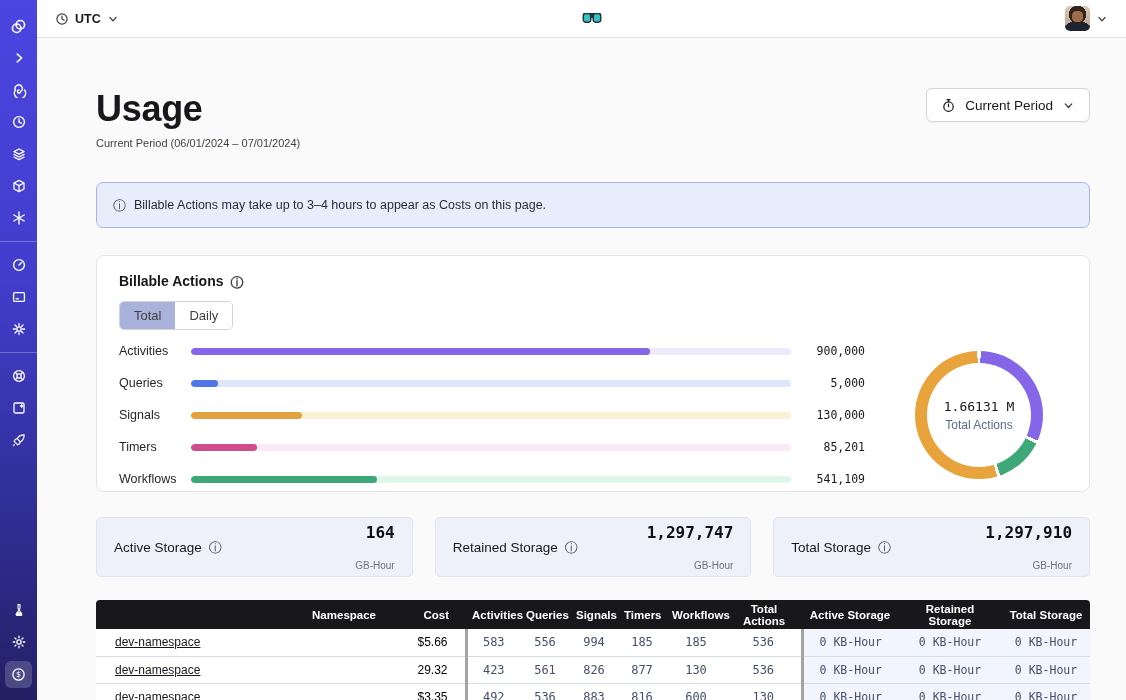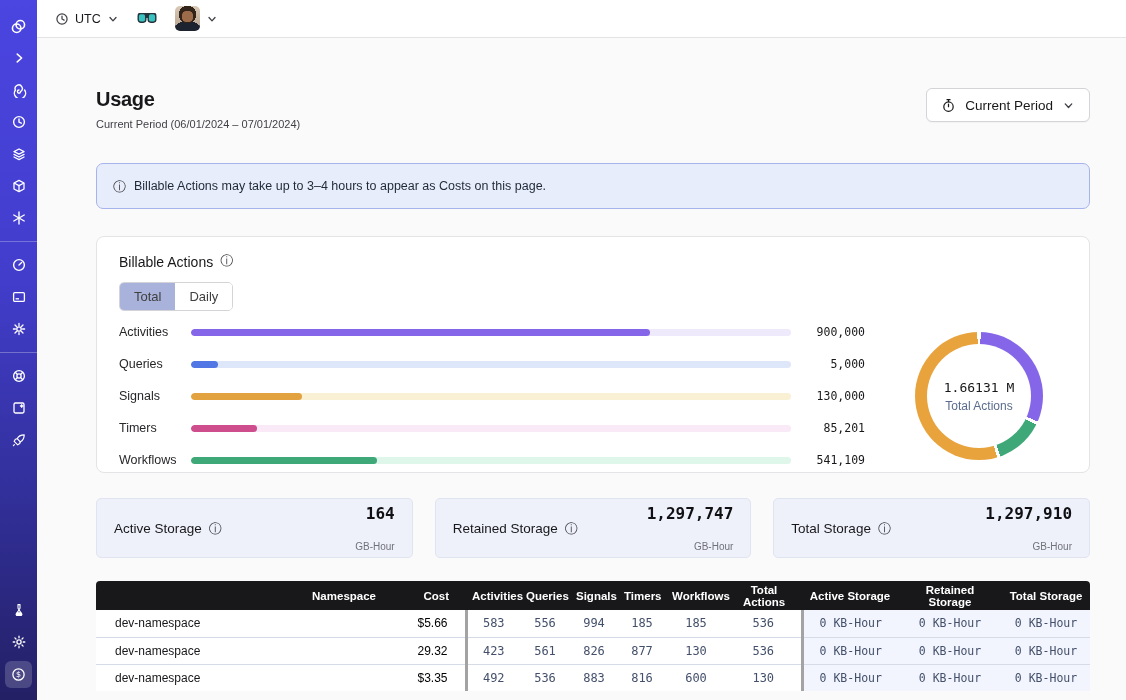--- a/index.html
+++ b/index.html
@@ -15,49 +15,49 @@
   .side-icon { width:27px; height:27px; display:flex; align-items:center; justify-content:center;
     color:#fff; margin:2.5px 0; border-radius:6px; cursor:pointer; }
   .side-icon svg { display:block; }
   .side-divider { width:37px; height:1px; background:rgba(255,255,255,.28); margin:7px 0; }
   .side-spacer { flex:1; }
   .side-icon.active { background:rgba(255,255,255,.18); }
 
   
   .right { flex:1; display:flex; flex-direction:column; height:700px; }
   .topbar { height:38px; background:#fff; border-bottom:1px solid #e4e4e7;
-    display:flex; align-items:center; justify-content:flex-start; gap:18px; padding:0 18px; }
+    display:flex; align-items:center; justify-content:space-between; gap:18px; padding:0 18px;font-weight:bold; }
   .tz { display:flex; align-items:center; gap:6px; font-size:12.5px; color:#18181b; cursor:pointer; }
   .account { display:flex; align-items:center; gap:6px; cursor:pointer; }
   .avatar { width:25px; height:25px; border-radius:5px;
     background:
       radial-gradient(circle at 50% 42%, #9c6b4a 0 30%, rgba(0,0,0,0) 31%),
       radial-gradient(circle at 50% 34%, #33241a 0 42%, rgba(0,0,0,0) 43%),
       radial-gradient(ellipse 62% 48% at 50% 108%, #1d2430 0 99%, rgba(0,0,0,0) 100%),
       linear-gradient(#d9c9b6,#b4a08c); }
 
   main { flex:1; padding:50px 36px 0 59px; overflow:hidden; }
 
   
   .page-head { display:flex; justify-content:space-between; align-items:flex-start; }
-  h1 { font-size:20px; font-weight:600; letter-spacing:-.3px; color:#18181b; }
+  h1 { font-size:36px; font-weight:600; letter-spacing:-.3px; color:#18181b; }
   .subtitle { font-size:11px; color:#3f3f46; margin-top:7px; }
   .period-btn { display:flex; align-items:center; gap:9px; background:#fff; border:1px solid #d4d4d8;
     border-radius:6px; height:34px; padding:0 14px; font-size:13.5px; color:#18181b;
     font-family:inherit; cursor:pointer; box-shadow:0 1px 1px rgba(0,0,0,.03); }
 
   
   .banner { margin-top:33px; background:#e8edfb; border:1px solid #a7b4ec; border-radius:7px;
     height:46px; display:flex; align-items:center; gap:8px; padding:0 16px; font-size:12.5px; color:#1f2937; }
   .info-i { font-size:13px; color:#3f3f46; line-height:1; }
 
   
   .card { margin-top:27px; background:#fff; border:1px solid #e4e4e7; border-radius:8px;
     height:237px; padding:17px 22px 16px; }
-  .card-title { font-size:14px; font-weight:400; display:flex; align-items:flex-start; gap:7px; }
+  .card-title { font-size:14px; font-weight:700; display:flex; align-items:flex-end; gap:7px; }
   .tabs { display:inline-flex; margin-top:12px; border:1px solid #d4d4d8; border-radius:5px; overflow:hidden; }
   .tab { padding:6px 14px; font-size:13px; background:#fff; cursor:pointer; color:#404040; }
   .tab.active { background:#a9b2da; }
   .chart-row { display:flex; align-items:center; margin-top:14px; }
   .bars { flex:1; display:flex; flex-direction:column; gap:18px; padding-right:26px; }
   .bar-row { display:flex; align-items:center; }
   .bar-label { width:72px; font-size:12.5px; color:#27272a; flex:0 0 72px; }
   .bar-track { flex:1; height:7px; border-radius:4px; position:relative; overflow:hidden; }
   .bar-fill { position:absolute; left:0; top:0; bottom:0; border-radius:4px; }
   .bar-value { width:74px; flex:0 0 74px; text-align:right; font-size:11.5px; color:#18181b;
@@ -81,21 +81,21 @@
   
   .table-wrap { margin-top:23px; height:125px; overflow:hidden; border-radius:4px 4px 0 0; }
   table { width:100%; border-collapse:collapse; table-layout:fixed; }
   thead th { background:#18181b; color:#fff; font-size:11.5px; font-weight:600; height:29px; padding:0 6px; }
   th.al { text-align:right; padding-left:19px; }
   th.ar { text-align:right; padding-right:17px;margin-top:8px; }
   tbody td { height:27px; border-top:1px solid #d5dce8; font-size:12px; padding:0 6px;
     background:#fff; text-align:center; }
   tbody tr:first-child td { border-top:none; }
   td.ns { text-align:left; padding-left:19px; }
-  td.ns a { color:#18181b; cursor:pointer;margin-top:37px; }
+  td.ns a { color:#18181b; text-decoration:underline; cursor:pointer;margin-top:37px; }
   td.cost { text-align:right; padding-right:17px; font-family:Liberation Sans, sans-serif; color:#000000; }
   td.num { font-family:"DejaVu Sans Mono", monospace; color:#44506b; }
   td.div-l { border-left:3px solid #a3a3a3; }
   td.stor { font-family:"DejaVu Sans Mono", monospace; color:#44506b; background:#f2f5fd; font-size:11.5px; }
 </style>
 </head>
 <body>
 
 <div class="app">
 

